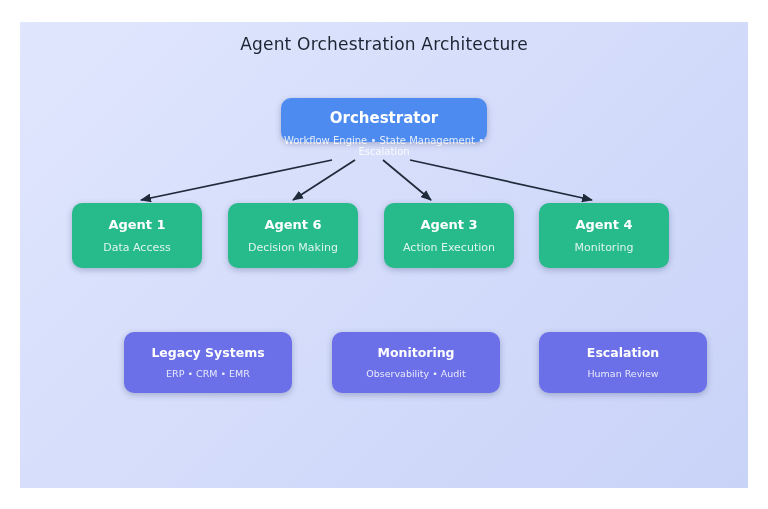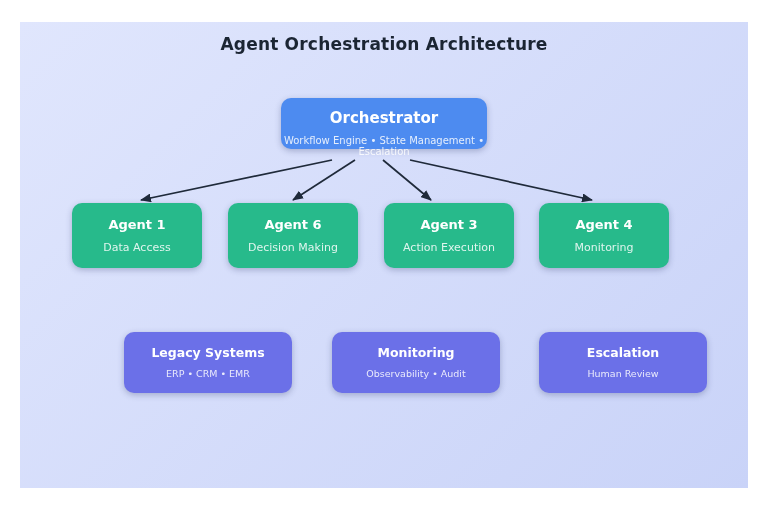--- a/index.html
+++ b/index.html
@@ -26,21 +26,21 @@
     left: 20px; top: 22px;
     width: 728px; height: 466px;
     background: linear-gradient(135deg, var(--canvas-bg-start) 0%, var(--canvas-bg-end) 100%);
   }
   .diagram-title {
     position: absolute;
     left: 0; top: 34px;
     width: 768px;
     text-align: center;
     font-size: 17px;
-    font-weight: bold;
+    font-weight: normal;
     color: var(--title-text);
     letter-spacing: 0.2px;
   }
   .arrows {
     position: absolute;
     left: 0; top: 0;
     width: 768px; height: 509px;
     pointer-events: none;
   }
   .arrows line { stroke: var(--arrow); stroke-width: 1.7; }
@@ -49,21 +49,21 @@
     position: absolute;
     border-radius: 10px;
     color: #ffffff;
     text-align: center;
     box-shadow: 0 2px 6px rgba(30, 40, 90, 0.28);
   }
   .node .node-title { font-weight: bold; }
   .node .node-subtitle { color: rgba(255,255,255,0.85); }
   .node-orchestrator {
     left: 281px; top: 98px;
-    width: 206px; height: 51px;
+    width: 206px; height: 44px;
     background: var(--orchestrator);
     padding-top: 11px;
   }
   .node-orchestrator .node-title { font-size: 15px; margin-bottom: 8px; }
   .node-orchestrator .node-subtitle { font-size: 10px; }
   .node-agent {
     top: 203px;
     width: 130px; height: 65px;
     background: var(--agent);
     padding-top: 14px;

